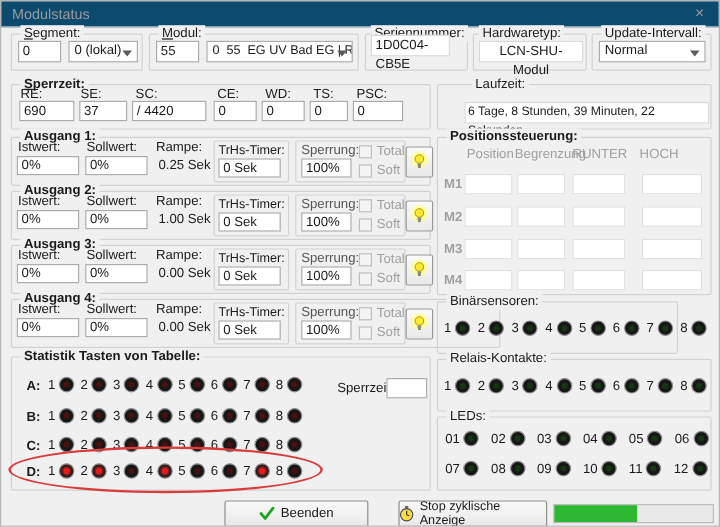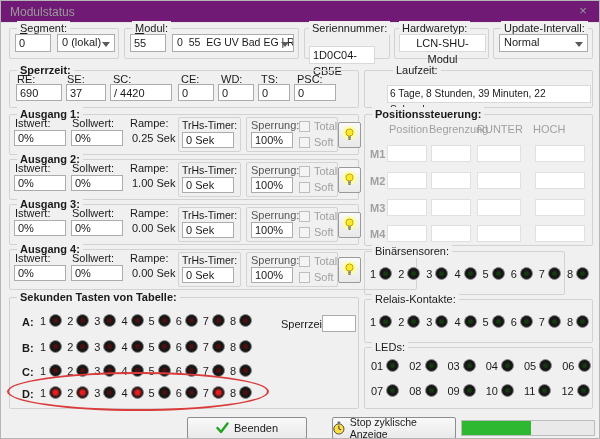--- a/index.html
+++ b/index.html
@@ -1,20 +1,20 @@
 <!DOCTYPE html>
 <html style="--progress_green: #2eb832; --led_green_off: #14380f; --led_red_off: #4d0f0f; --led_red_on: #ee1a1a; --annotation_red: #da3b3b;"><head>
 <meta charset="utf-8">
 <style>
   html,body{margin:0;padding:0;background:#d8d8d8;}
   #dlg{position:relative;width:600px;height:439px;background:#f0f0f0;border:1px solid #b5b5b5;
        font-family:"Liberation Sans","DejaVu Sans",sans-serif;font-size:11px;color:#1a1a1a;
        box-sizing:border-box;overflow:hidden;}
   
-  .titlebar{position:absolute;left:0;top:0;right:0;height:21px;background:#701a75;border-bottom:1px solid #e3e3e3;}
+  .titlebar{position:absolute;left:0;top:0;right:0;height:21px;background:#0c4a6e;border-bottom:1px solid #e3e3e3;}
   .title{position:absolute;left:9px;top:4px;color:#9b9b9b;font-size:12px;}
   .closebtn{position:absolute;right:7px;top:2px;width:18px;height:16px;color:#9b9b9b;font-size:13px;
             text-align:center;line-height:16px;cursor:default;}
   
   .grp{position:absolute;border:1px solid #d2d2d2;border-radius:2px;box-sizing:border-box;}
   .cap{position:absolute;top:-8px;left:7px;background:#f0f0f0;padding:0 3px;white-space:nowrap;line-height:14px;}
   .cap.b{font-weight:bold;}
   .u-first::first-letter{text-decoration:underline;}
   
   .tb{position:absolute;background:#fff;border:1px solid #acacac;box-sizing:border-box;height:18px;
@@ -76,21 +76,21 @@
     <span class="cap u-first">Modul:</span>
     <input class="tb" style="left: 5px; top: 5px; width: 36px;" value="55">
     <div class="sel small" style="left:47px;top:5px;width:122px;">
       <span>0&nbsp;&nbsp;55&nbsp;&nbsp;EG UV Bad EG | RM</span>
       <span class="chev"></span>
     </div>
   </div>
 
   <div class="grp" style="left:303px;top:27px;width:86px;height:31px;">
     <span class="cap" style="left:4px;">Seriennummer:</span>
-    <div class="tb flat" style="position:absolute;left:4px;top:17px;width:66px;line-height:16px;">1D0C04-CB5E</div>
+    <div class="tb flat" style="position:absolute;left:4px;top:0;width:66px;line-height:16px;">1D0C04-CB5E</div>
   </div>
 
   <div class="grp" style="left:393px;top:27px;width:95px;height:31px;">
     <span class="cap" style="left:4px;">Hardwaretyp:</span>
     <div class="tb flat" style="position:absolute;left:4px;top:5px;width:87px;line-height:16px;text-align:center;">LCN-SHU-Modul</div>
   </div>
 
   <div class="grp" style="left:492px;top:27px;width:100px;height:31px;">
     <span class="cap">Update-Intervall:</span>
     <div class="sel" style="left:5px;top:5px;width:89px;">
@@ -416,21 +416,21 @@
           <span class="led green"></span>
         </span>
         <span class="unit">
           <span class="num">12</span>
           <span class="led green"></span>
         </span>
       </div>
   </div>
 
   <div class="grp" style="left:8px;top:296px;width:350px;height:112px;">
-    <span class="cap b">Sekunden Tasten von Tabelle:</span>
+    <span class="cap b">Statistik Tasten von Tabelle:</span>
     <span class="lbl" style="left:12px;top:18px;font-weight:bold;">A:</span>
     <div class="ledrow" style="left:30px;top:16px;gap:5px;">
         <span class="unit">
           <span class="num">1</span>
           <span class="led red"></span>
         </span>
         <span class="unit">
           <span class="num">2</span>
           <span class="led red"></span>
         </span>

